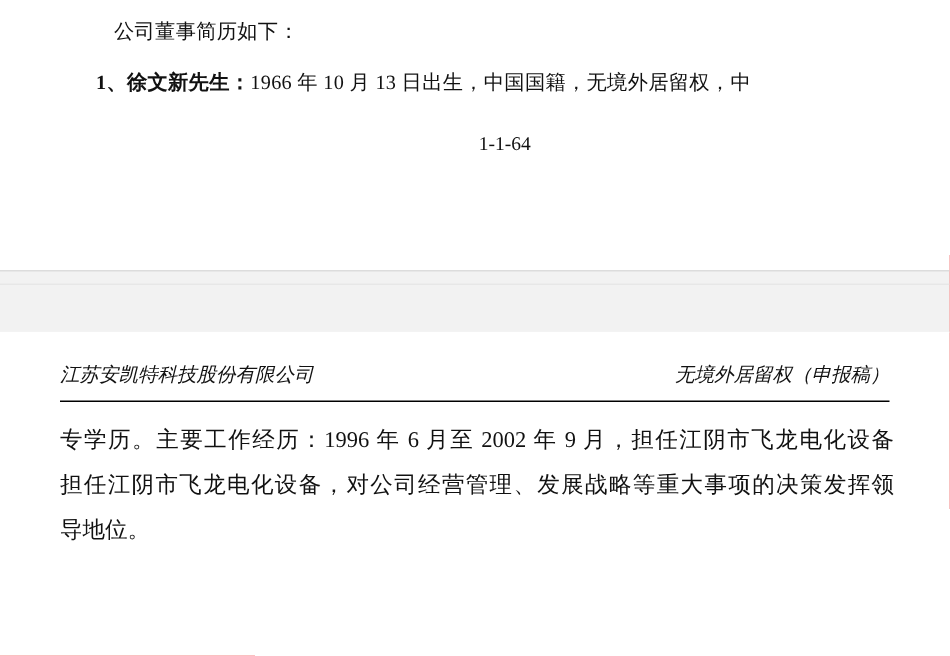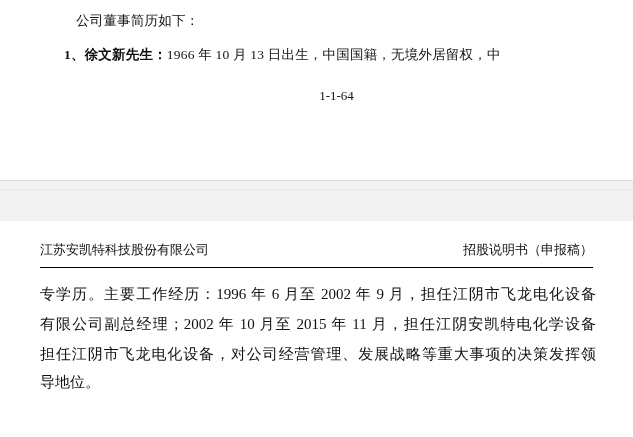--- a/index.html
+++ b/index.html
@@ -97,20 +97,21 @@
   .header-row {
     position: absolute;
     left: 40px;
     top: 20px;
     width: 553px;
     display: flex;
     justify-content: space-between;
     align-items: baseline;
     font-size: 13px;
     color: #111;
+    font-style: italic;
   }
   .header-rule {
     position: absolute;
     left: 40px;
     top: 46px;
     width: 553px;
     height: 1px;
     background: #000000;
   }
   .body-block {
@@ -129,21 +130,20 @@
   .justify-line {
     display: block;
     text-align: justify;
     text-align-last: justify;
     white-space: nowrap;
   }
   .last-line {
     display: block;
     text-align: center;
     text-align-last: left;
-    font-family: Liberation Mono, monospace;
   }
 </style>
 </head>
 <body>
 
 <div class="page">
 
   <div class="page-top">
 
     <div class="para p1">公司董事简历如下：</div>
@@ -156,27 +156,26 @@
   </div>
 
   <div class="gap">
     <div class="gap-inner"></div>
   </div>
 
   <div class="page-bottom">
 
     <div class="header-row">
       <span>江苏安凯特科技股份有限公司</span>
-      <span>招股说明书（申报稿）</span>
+      <span>无境外居留权（申报稿）</span>
     </div>
     <div class="header-rule"></div>
 
     <div class="body-block">
       <p>
         <span class="justify-line">专学历。主要工作经历：1996 年 6 月至 2002 年 9 月，担任江阴市飞龙电化设备</span>
-        <span class="justify-line">有限公司副总经理；2002 年 10 月至 2015 年 11 月，担任江阴安凯特电化学设备</span>
         <span class="justify-line">担任江阴市飞龙电化设备，对公司经营管理、发展战略等重大事项的决策发挥领</span>
         <span class="last-line">导地位。</span>
       </p>
     </div>
   </div>
 
 </div>
 
 </body></html>

